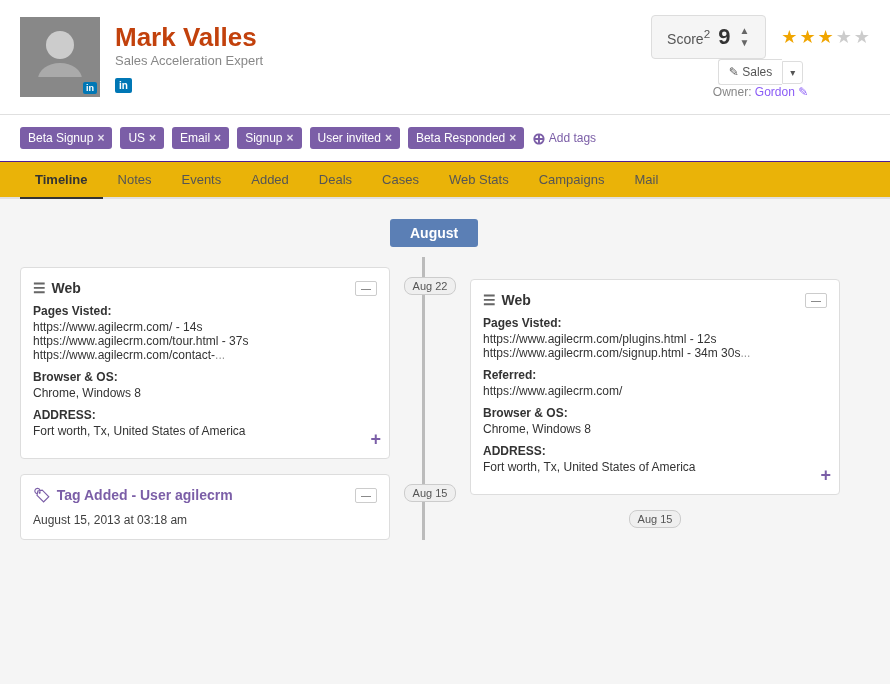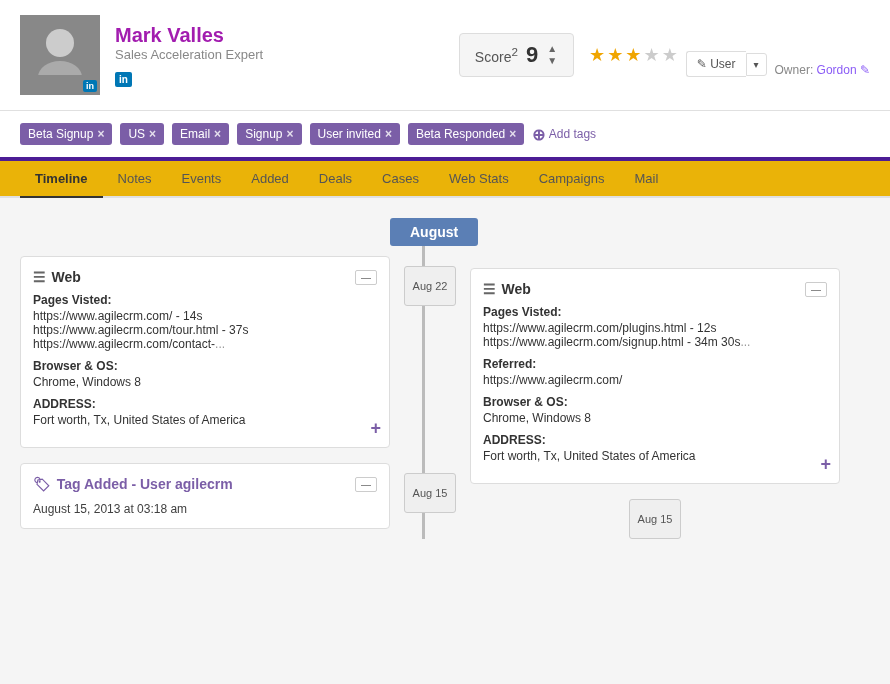--- a/index.html
+++ b/index.html
@@ -1,41 +1,41 @@
 <!DOCTYPE html>
 <html><head>
   <meta charset="utf-8">
   <style>
     * { box-sizing: border-box; margin: 0; padding: 0; }
     body { font-family: Arial, sans-serif; font-size: 13px; background: #f5f5f5; color: #333; width: 890px; }
 
     
     .header { background: #fff; padding: 15px 20px; display: flex; align-items: center; justify-content: space-between; border-bottom: 1px solid #e0e0e0; }
     .header-left { display: flex; align-items: center; gap: 15px; }
-    .contact-info h1 { font-size: 20px; font-weight: bold; color: #a21caf; }
+    .contact-info h1 { font-size: 26px; font-weight: bold; color: #c2410c; }
     .contact-info .subtitle { color: #888; font-size: 13px; }
     .linkedin-icon { display: inline-block; background: #0077b5; color: white; font-size: 10px; font-weight: bold; padding: 2px 4px; border-radius: 2px; margin-top: 5px; }
-    .header-right { display: flex; flex-direction: row; align-items: flex-end; gap: 8px; }
+    .header-right { display: flex; flex-direction: column; align-items: center; }
     .score-box { background: #f5f5f5; border: 1px solid #ddd; border-radius: 4px; padding: 8px 15px; display: flex; align-items: center; gap: 8px; }
     .score-label { font-size: 14px; color: #555; }
     .score-value { font-size: 22px; font-weight: bold; color: #333; }
     .score-arrows { display: flex; flex-direction: column; }
     .score-arrow { background: none; border: none; cursor: pointer; font-size: 10px; color: #666; line-height: 1; padding: 1px; }
     .stars { display: flex; gap: 2px; }
     .star { font-size: 18px; }
     .star.filled { color: #f0a500; }
     .star.empty { color: #ccc; }
     .edit-btn-group { display: flex; align-items: center; }
     .edit-btn { background: #fff; border: 1px solid #ddd; border-right: none; padding: 5px 10px; cursor: pointer; font-size: 12px; color: #555; border-radius: 3px 0 0 3px; }
     .edit-dropdown { background: #fff; border: 1px solid #ddd; padding: 5px 7px; cursor: pointer; font-size: 10px; color: #555; border-radius: 0 3px 3px 0; }
     .owner-line { font-size: 12px; color: #888; }
     .owner-line a { color: #8b5cf6; text-decoration: none; }
 
     
-    .tags-bar { background: #fff; padding: 12px 20px; display: flex; align-items: center; flex-wrap: wrap; gap: 8px; border-bottom: 4px solid #4c1d95; }
+    .tags-bar { background: #fff; padding: 12px 20px; display: flex; align-items: center; flex-wrap: wrap; gap: 8px; border-bottom: 1px solid #4c1d95; }
     .tag { background: #7b5ea7; color: #fff; padding: 4px 8px; border-radius: 3px; font-size: 12px; display: flex; align-items: center; gap: 4px; }
     .tag .tag-x { cursor: pointer; font-weight: bold; opacity: 0.8; }
     .add-tags { color: #7b5ea7; font-size: 12px; cursor: pointer; display: flex; align-items: center; gap: 3px; }
     .add-tags-plus { font-size: 16px; font-weight: bold; }
 
     
     .nav-tabs { background: #eab308; padding: 0 20px; border-bottom: 2px solid #e0e0e0; display: flex; gap: 0; }
     .nav-tab { padding: 10px 15px; cursor: pointer; font-size: 13px; color: #555; border-bottom: 2px solid transparent; margin-bottom: -2px; }
     .nav-tab.active { color: #333; border-bottom: 2px solid #333; font-weight: bold; }
 
@@ -57,21 +57,21 @@
     .tag-date { font-size: 12px; color: #404040; margin-top: 10px; }
 
     
     .timeline-main { position: relative; padding-top: 10px; }
     .vline { position: absolute; left: 402px; top: 0; bottom: 0; width: 3px; background: #bbb; z-index: 0; }
 
     .row-pair { display: flex; position: relative; margin-bottom: 15px; align-items: flex-start; }
     .col-left { width: 385px; padding-right: 15px; }
     .col-center { width: 50px; display: flex; flex-direction: column; align-items: center; position: relative; z-index: 2; }
     .col-right { width: 385px; padding-left: 15px; }
-    .date-badge { background: #efefef; border: 1px solid #ccc; border-radius: 3px; padding: 13px 8px; font-size: 11px; color: #555; text-align: center; white-space: nowrap; margin-top: 10px; }
+    .date-badge { background: #efefef; border: 1px solid #ccc; border-radius: 8px; padding: 2px 8px; font-size: 11px; color: #555; text-align: center; white-space: nowrap; margin-top: 10px; }
   </style>
 </head>
 <body>
 
 <div class="header">
   <div class="header-left">
     <div style="position:relative; width:80px; height:80px;">
       
       <svg width="80" height="80" viewBox="0 0 80 80" xmlns="http://www.w3.org/2000/svg">
         <rect width="80" height="80" fill="#888"></rect>
@@ -102,21 +102,21 @@
       <div class="stars">
         <span class="star filled">★</span>
         <span class="star filled">★</span>
         <span class="star filled">★</span>
         <span class="star empty">★</span>
         <span class="star empty">★</span>
       </div>
     </div>
     <div style="display:flex;align-items:center;gap:5px;">
       <div class="edit-btn-group">
-        <button class="edit-btn">✎ User</button>
+        <button class="edit-btn">✎ Sales</button>
         <button class="edit-dropdown">▾</button>
       </div>
     </div>
     <div class="owner-line">
       <span>Owner:</span>
       <a href="#">
         <span>Gordon</span>
         <span>✎</span>
       </a>
     </div>
@@ -161,21 +161,21 @@
   <div class="nav-tab">Added</div>
   <div class="nav-tab">Deals</div>
   <div class="nav-tab">Cases</div>
   <div class="nav-tab">Web Stats</div>
   <div class="nav-tab">Campaigns</div>
   <div class="nav-tab">Mail</div>
 </div>
 
 <div class="timeline-content">
 
-  <div style="text-align:left; padding-left: 370px; ">
+  <div style="text-align:left; padding-left: 370px; margin-bottom: 10px;">
     <span style="background:#5b7fb5;color:#fff;padding:6px 20px;border-radius:3px;font-size:14px;font-weight:bold;display:inline-block;">August</span>
   </div>
 
   <div class="timeline-main">
 
     <div class="vline"></div>
 
     <div class="row-pair">
       <div class="col-left">
         <div class="card">

